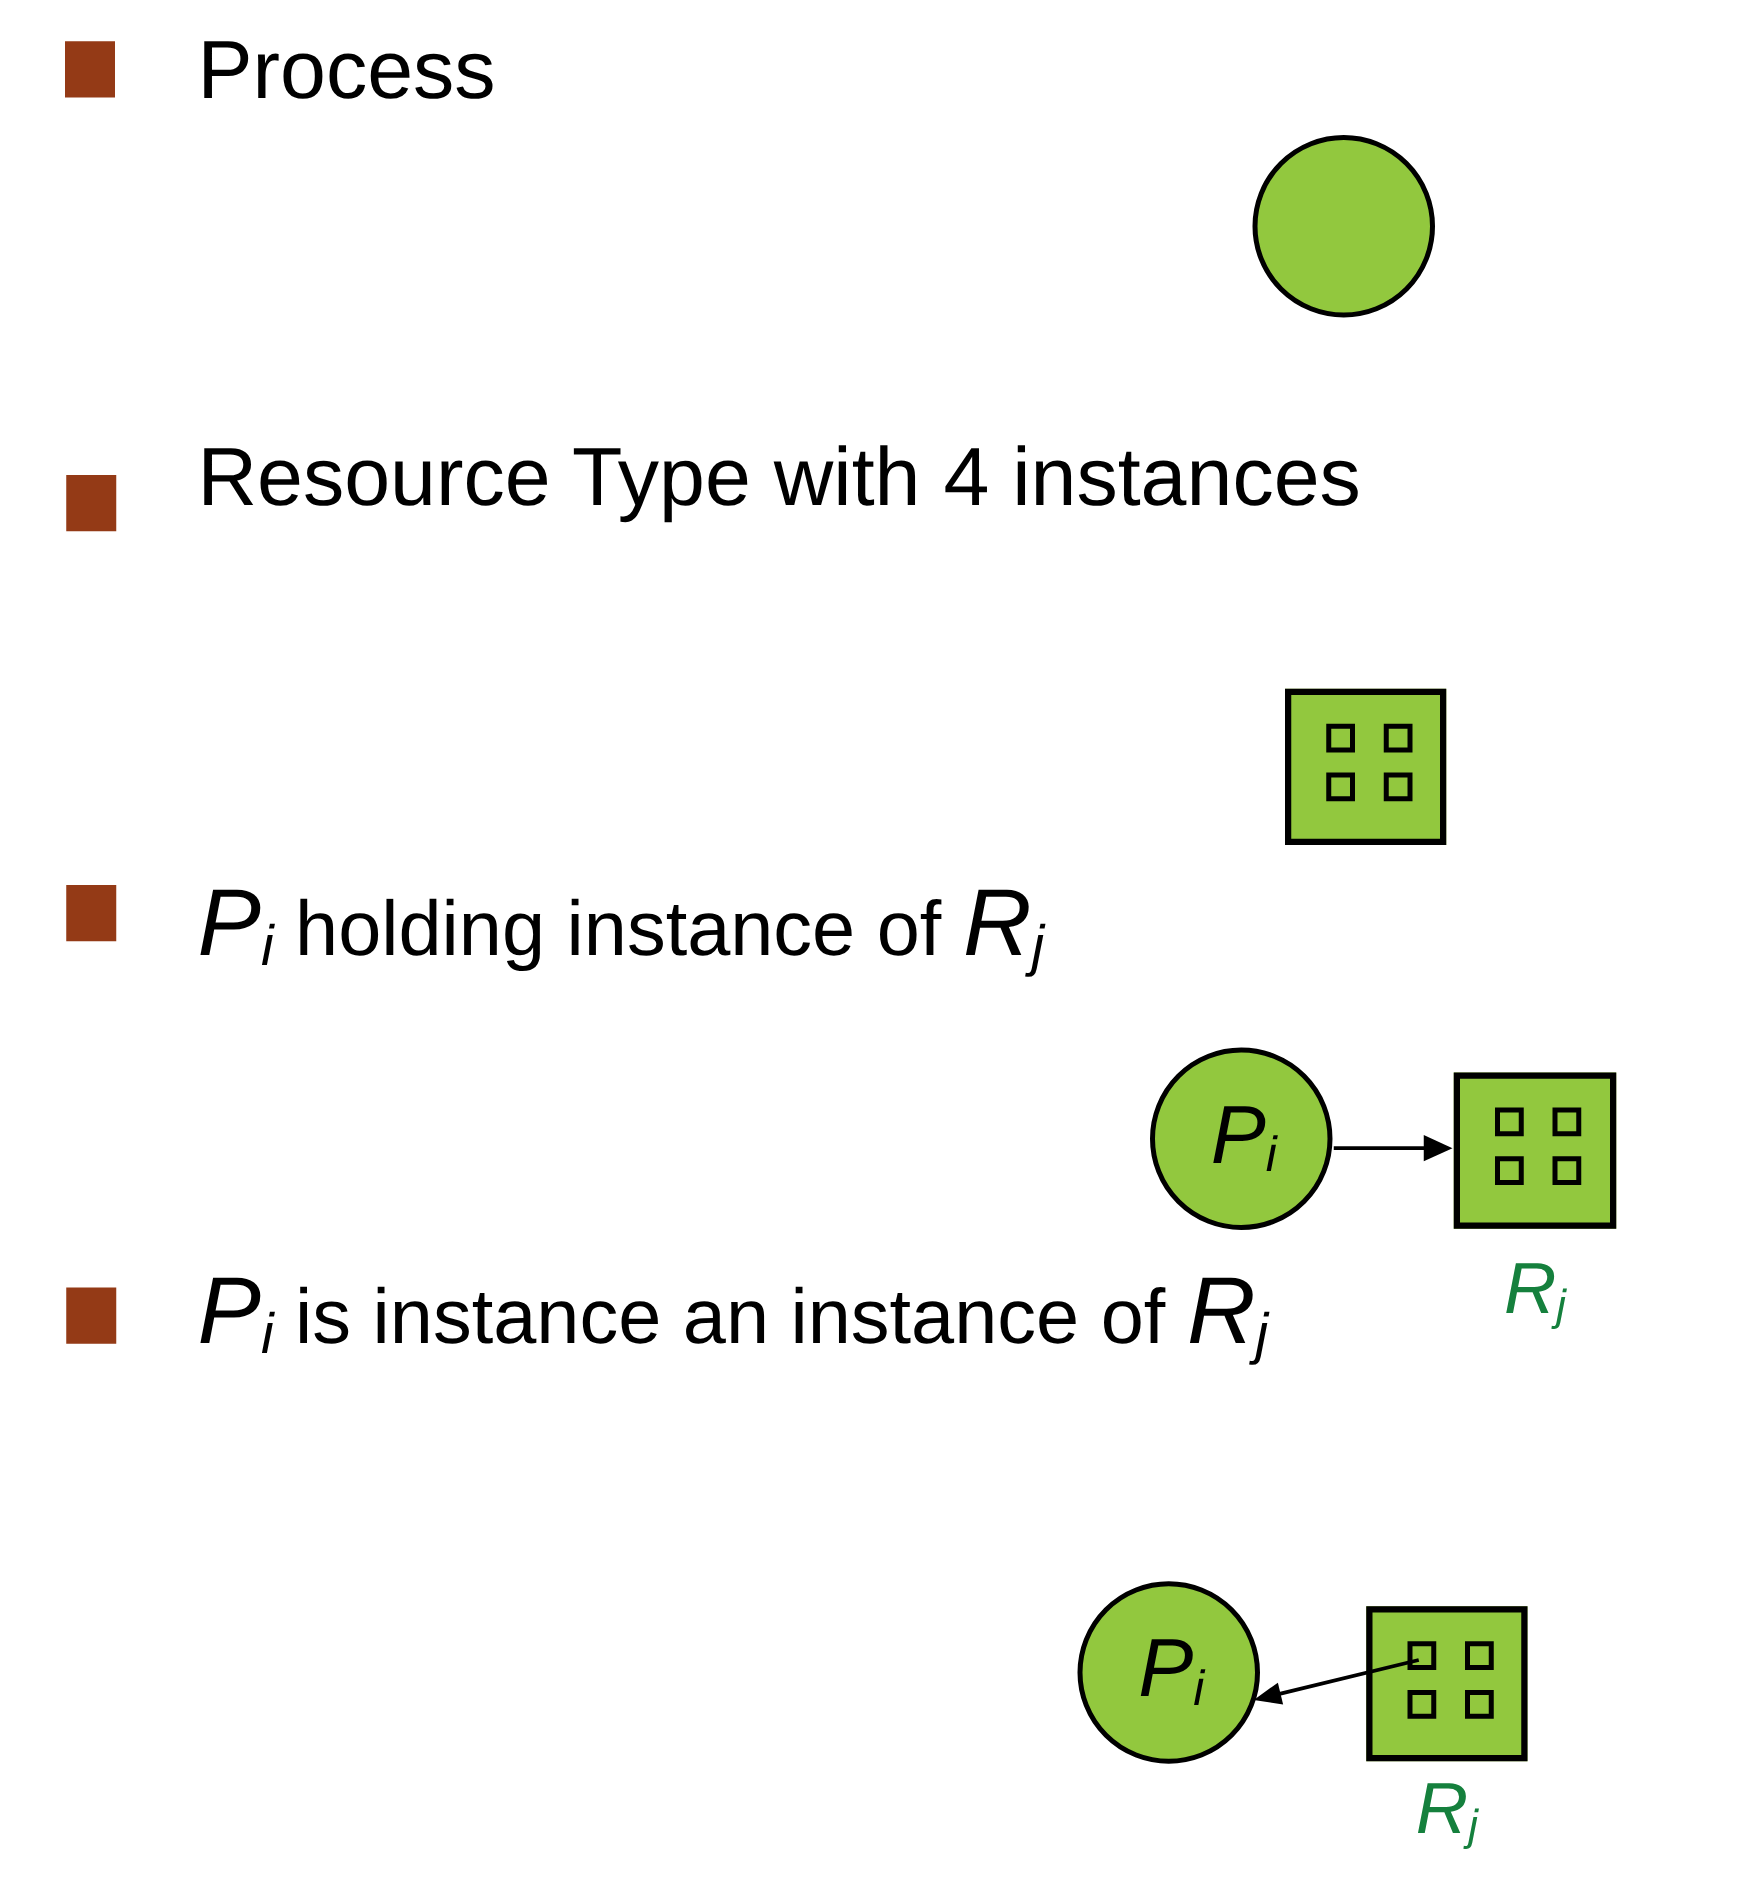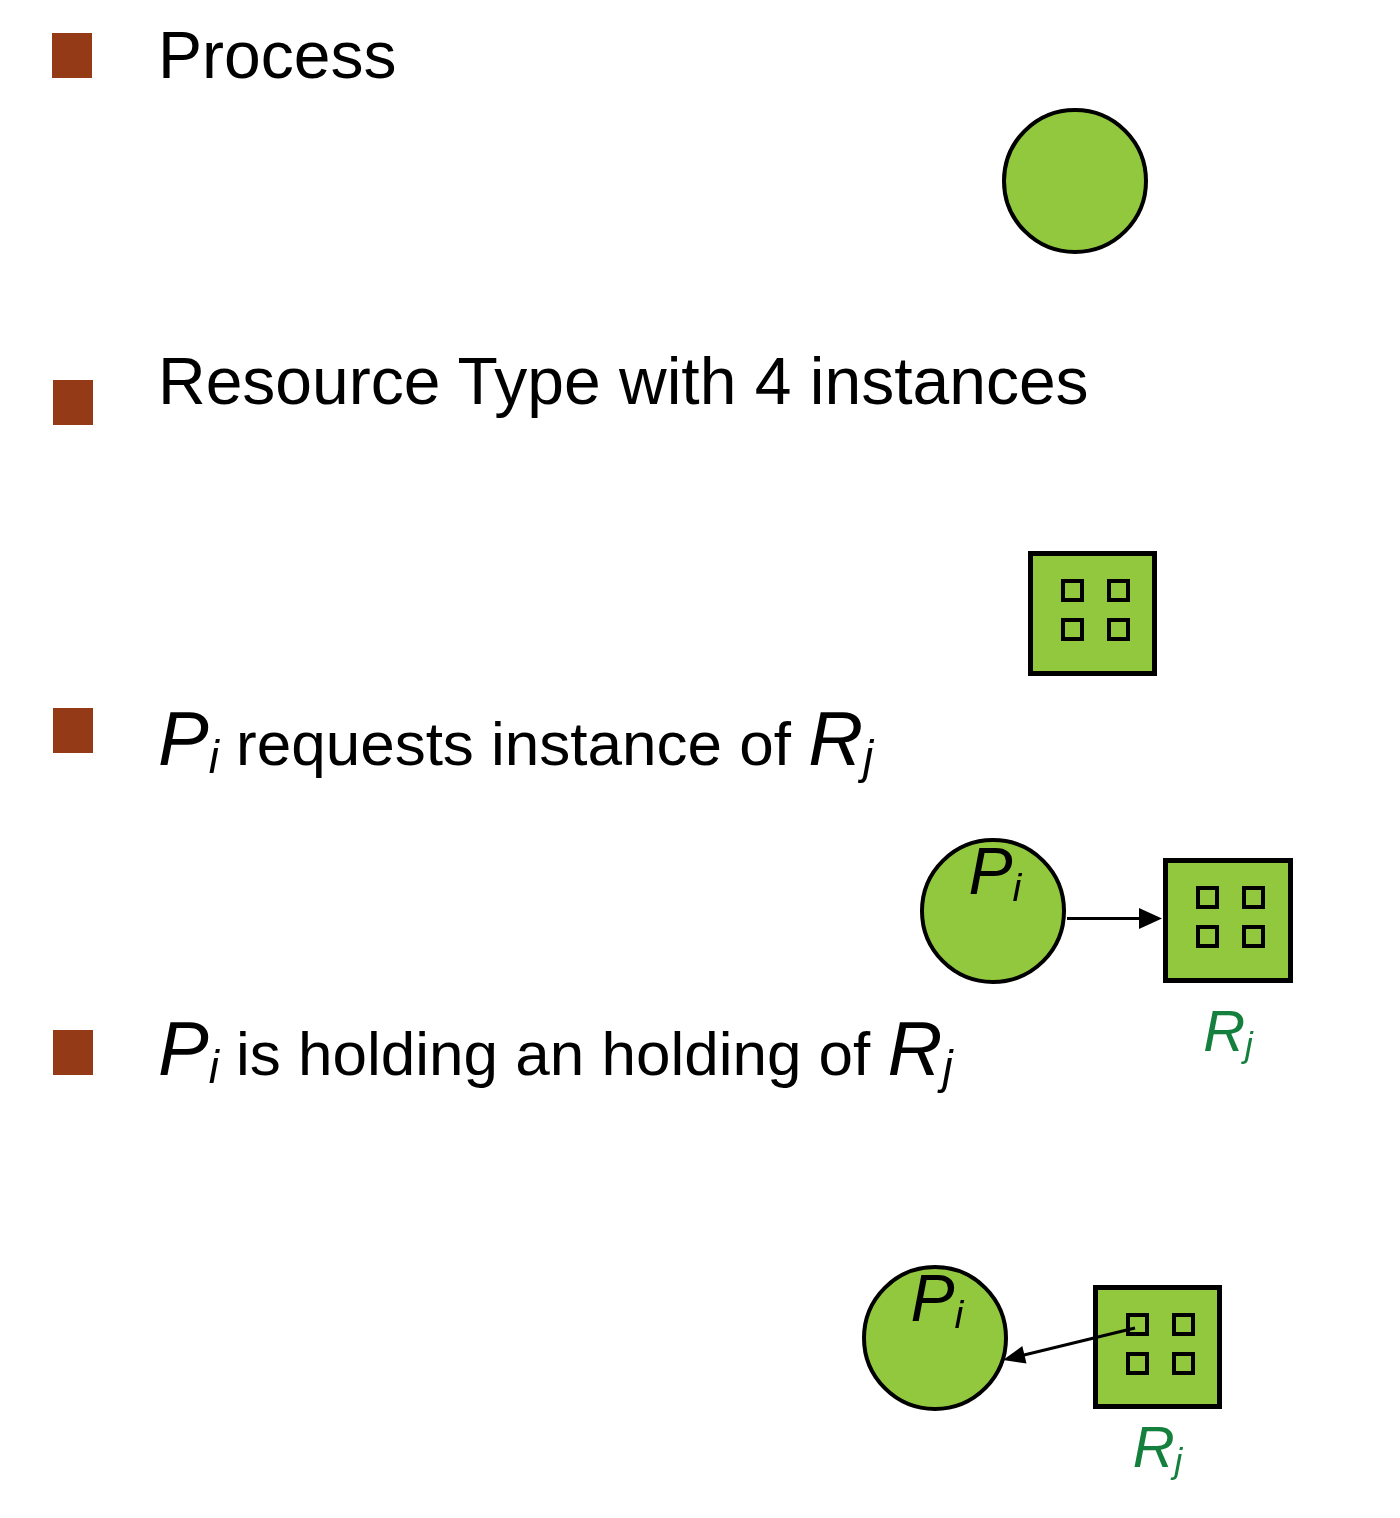--- a/index.html
+++ b/index.html
@@ -22,21 +22,21 @@
   .mvar { font-style:italic; font-size:76px; }
   .mvar sub, .node-label sub, .res-label sub {
     font-size:0.60em; line-height:0; vertical-align:-0.18em; font-style:italic;
   }
   
   .process-node {
     position:absolute; width:146px; height:146px; border-radius:50%;
     background: var(--node-fill, #92C83E);
     border:4px solid var(--node-stroke, #000);
     box-sizing:border-box;
-    display:flex; justify-content:center;
+    display:flex; align-items:center; justify-content:center;
   }
   .node-label {
     font-style:italic; font-size:66px; color:#000; line-height:1;
     transform: translate(2px,-4px);
   }
   
   .resource-node {
     position:absolute;
     background: var(--node-fill, #92C83E);
     border:5px solid var(--node-stroke, #000);
@@ -79,21 +79,21 @@
     <div class="instance-grid">
         <div class="instance-cell"></div>
         <div class="instance-cell"></div>
         <div class="instance-cell"></div>
         <div class="instance-cell"></div>
       </div>
   </div>
 
   <div class="bullet-marker" style="left:53px; top:708px;"></div>
   <div class="bullet-label math-line" style="top:698px;">
-    <span class="mvar"><span>P</span><sub>i</sub></span><span> requests instance of </span><span class="mvar"><span>R</span><sub>j</sub></span>
+    <span class="mvar"><span>P</span><sub>i</sub></span><span> holding instance of </span><span class="mvar"><span>R</span><sub>j</sub></span>
   </div>
 
   <div class="process-node" style="left:920px; top:838px;">
     <span class="node-label"><span>P</span><sub>i</sub></span>
   </div>
   <svg class="edge-svg" style="left:1063px; top:900px;" width="102" height="38" viewBox="0 0 102 38">
     <line x1="4" y1="18.5" x2="78" y2="18.5" stroke="#000" stroke-width="3"></line>
     <polygon points="76,8 76,29 99,18.5" fill="#000"></polygon>
   </svg>
   <div class="resource-node" style="left:1163px; top:858px; width:130px; height:125px;">
@@ -103,21 +103,21 @@
         <div class="instance-cell"></div>
         <div class="instance-cell"></div>
       </div>
   </div>
   <div class="res-label" style="left:1163px; top:1002px; width:130px;">
     <span>R</span><sub>j</sub>
   </div>
 
   <div class="bullet-marker" style="left:53px; top:1030px;"></div>
   <div class="bullet-label math-line" style="top:1008px;">
-    <span class="mvar"><span>P</span><sub>i</sub></span><span> is holding an holding of </span><span class="mvar"><span>R</span><sub>j</sub></span>
+    <span class="mvar"><span>P</span><sub>i</sub></span><span> is instance an instance of </span><span class="mvar"><span>R</span><sub>j</sub></span>
   </div>
 
   <div class="process-node" style="left:862px; top:1265px;">
     <span class="node-label"><span>P</span><sub>i</sub></span>
   </div>
   <div class="resource-node" style="left:1093px; top:1285px; width:129px; height:124px;">
     <div class="instance-grid">
         <div class="instance-cell"></div>
         <div class="instance-cell"></div>
         <div class="instance-cell"></div>

